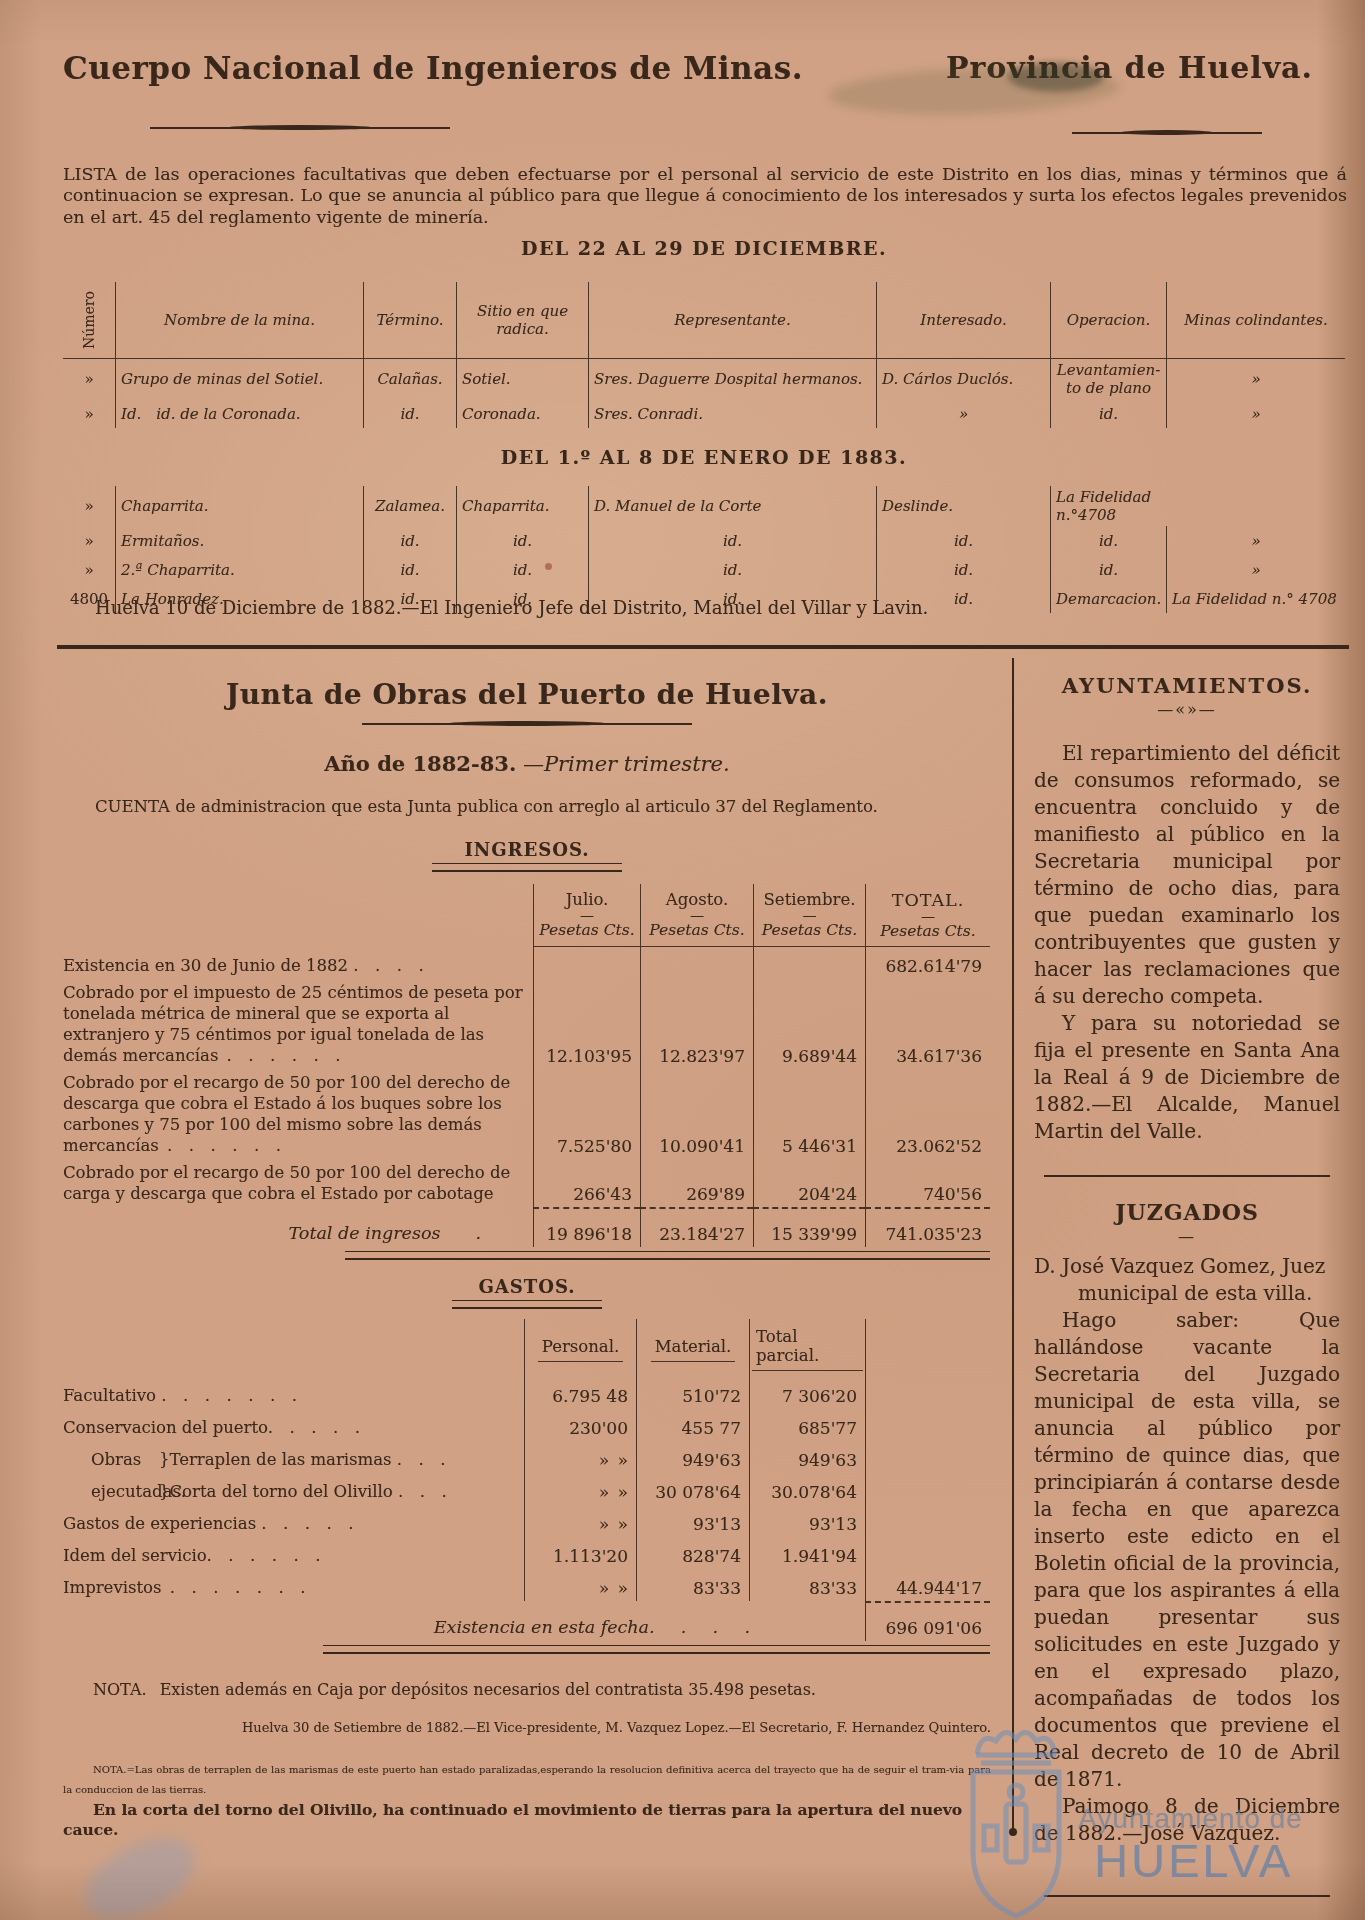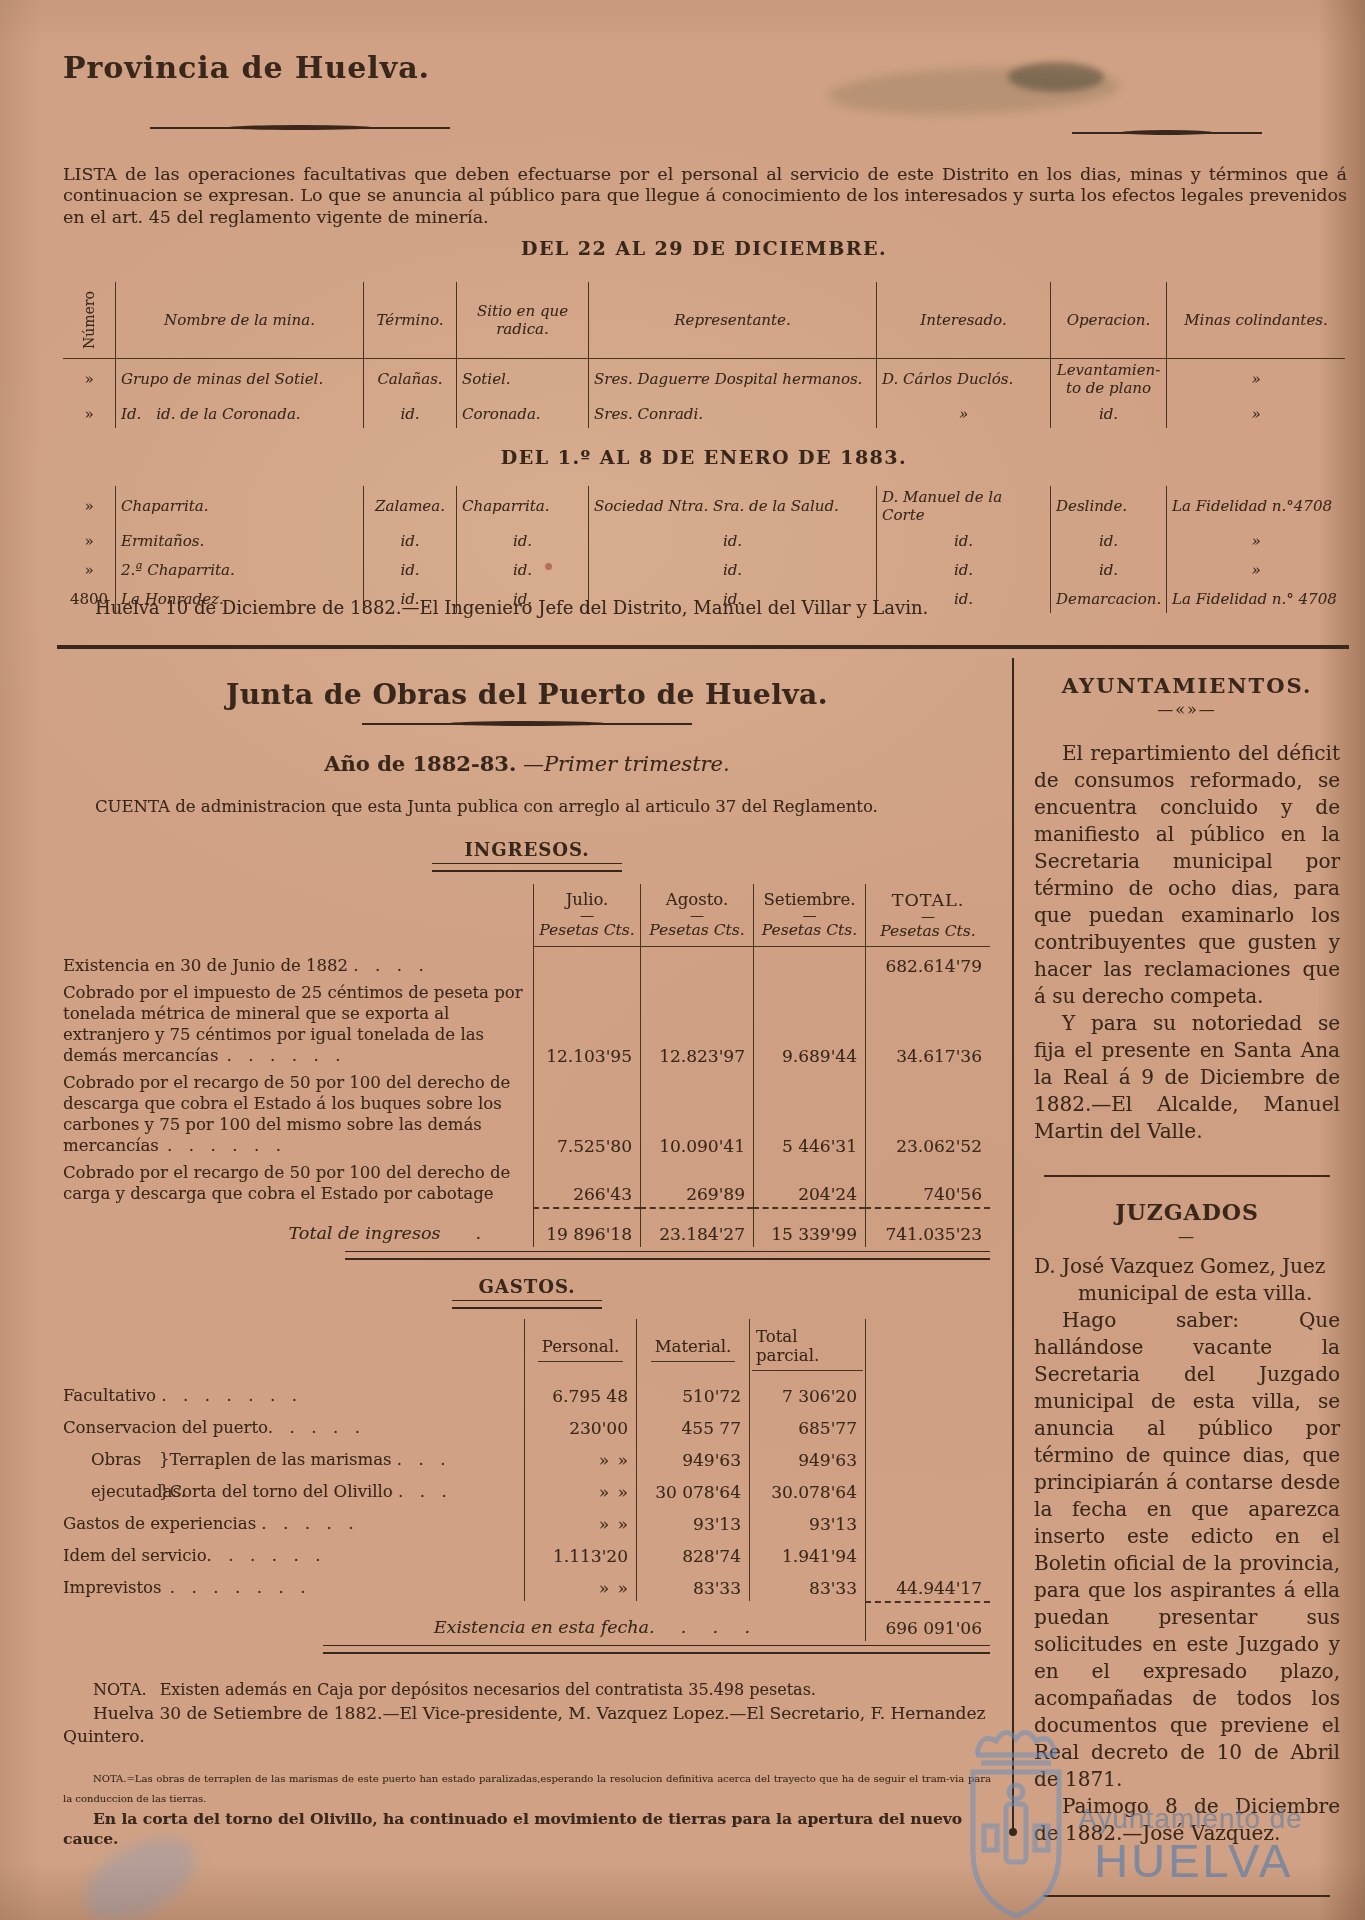--- a/index.html
+++ b/index.html
@@ -84,21 +84,21 @@
        justify-content:flex-end;text-align:right;padding:3px 8px 3px 2px;font-size:17px;min-height:26px;}
   .total-row .num,.total-row .lblc{border-top:2px dashed var(--bord);}
   .total-row .lblc{border-top:none;font-style:italic;text-align:right;padding-right:52px;font-size:17.5px;padding-top:8px;}
   .total-row .num{padding-top:9px;}
   .exist .lblc{grid-column:1/5;text-align:right;font-style:italic;padding-right:115px;font-size:17.5px;padding-top:8px;}
   .exist .num{border-top:2px dashed var(--bord);padding-top:9px;}
   .gpfx{display:inline-block;width:96px;padding-left:28px;box-sizing:border-box;flex:none;}
   .glabel{display:flex;align-items:baseline;}
   .notas{font-size:16px;}
   .nota1{margin-top:26px;padding-left:30px;}
-  .jsig{margin-top:3px;font-size:17px;line-height:23px;text-indent:30px;}
+  .jsig{margin-top:17px;font-size:13px;line-height:23px;text-indent:30px;text-align:right;}
   .nota2{margin-top:21px;font-size:10px;line-height:20px;text-align:justify;text-indent:30px;}
   .nota3{font-size:15.5px;line-height:20px;text-indent:30px;font-weight:bold;}
   
   .rtitle{margin-top:16px;text-align:center;font-size:21px;font-weight:bold;letter-spacing:2px;}
   .orn{text-align:center;font-size:16px;line-height:16px;margin-top:3px;letter-spacing:2px;}
   .rp{margin:0;text-align:justify;text-indent:28px;}
   .rp.first{margin-top:22px;}
   .rrule{border:none;border-top:2px solid var(--ink);width:286px;margin:30px auto 0;}
   .jz-title{margin-top:22px;text-align:center;font-size:22px;font-weight:bold;letter-spacing:1px;}
   .hang{padding-left:2.2em;text-indent:-2.2em;margin-top:8px;text-align:left;}
@@ -115,20 +115,21 @@
   .wm-crest{top:1722px;left:950px;}
   .wm-l1{top:1803px;left:1078px;font-size:28px;color:rgba(110,146,192,.55);letter-spacing:1px;}
   .wm-l2{top:1833px;left:1046px;font-size:47px;font-weight:normal;color:rgba(98,138,190,.62);letter-spacing:3px;margin-left:48px;}
 </style>
 </head>
 <body>
 
 <div id="page">
 
   <div class="masthead">
+    <div class="mast-l">Cuerpo Nacional de Ingenieros de Minas.</div>
     <div class="mast-r">Provincia de Huelva.</div>
   </div>
   <div class="swell swell-left"></div>
   <div class="swell swell-right"></div>
   <div class="ghost1"></div>
   <div class="ghost2"></div>
 
   <p class="intro">LISTA de las operaciones facultativas que deben efectuarse por el personal al servicio de este Distrito en los dias, minas y términos que á continuacion se expresan. Lo que se anuncia al público para que llegue á conocimiento de los interesados y surta los efectos legales prevenidos en el art. 45 del reglamento vigente de minería.</p>
 
   <div class="sectitle sec1">DEL 22 AL 29 DE DICIEMBRE.</div>
@@ -169,21 +170,20 @@
   </div>
 
   <div class="sectitle sec2">DEL 1.º AL 8 DE ENERO DE 1883.</div>
 
   <div class="mt mt2">
     <div class="r">
       <div class="c ctr">»</div>
       <div class="c">Chaparrita.</div>
       <div class="c ctr">Zalamea.</div>
       <div class="c">Chaparrita.</div>
-      <div class="c">Sociedad Ntra. Sra. de la Salud.</div>
       <div class="c">D. Manuel de la Corte</div>
       <div class="c">Deslinde.</div>
       <div class="c">La Fidelidad n.°4708</div>
     </div>
     <div class="r">
       <div class="c ctr">»</div>
       <div class="c">Ermitaños.</div>
       <div class="c ctr">id.</div>
       <div class="c ctr">id.</div>
       <div class="c ctr">id.</div>

